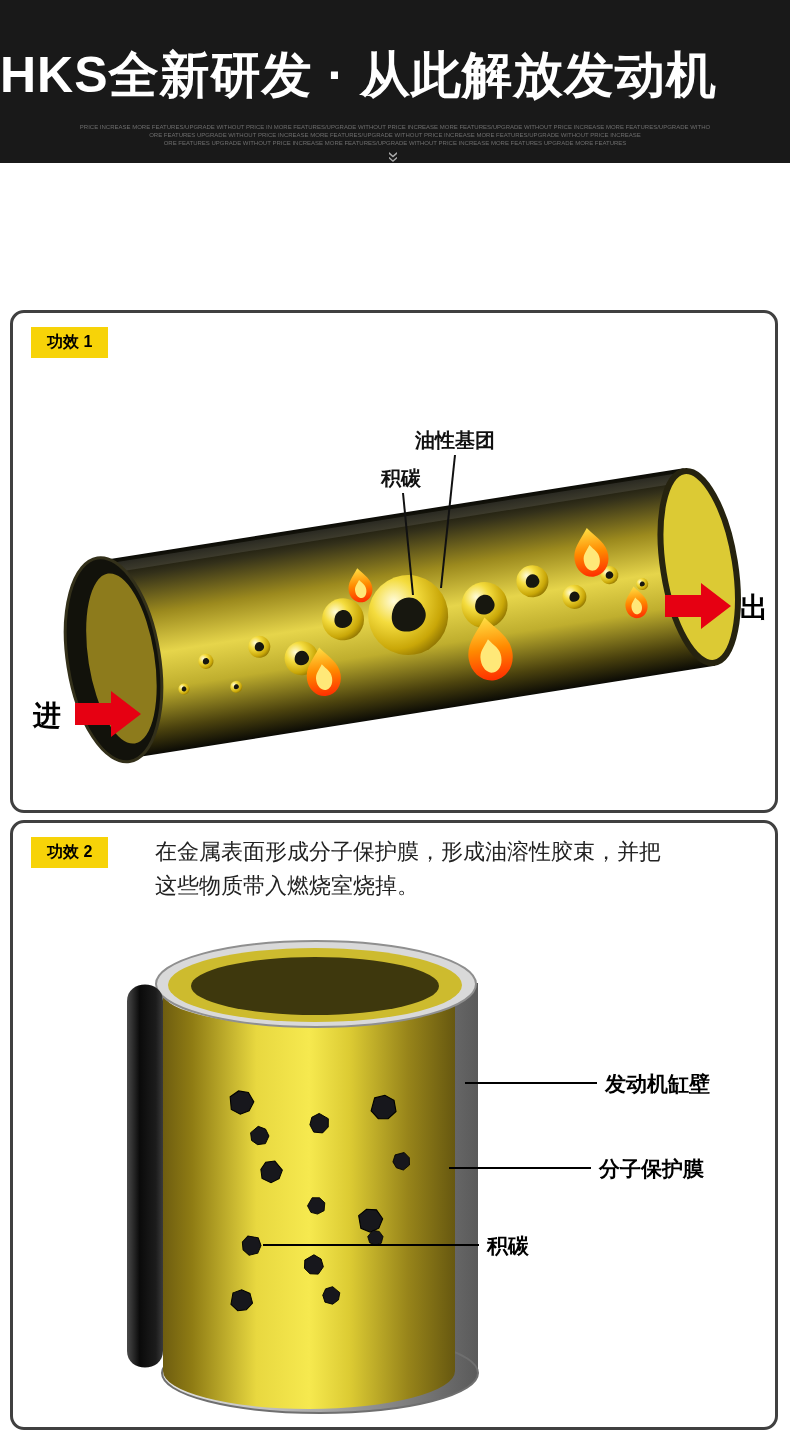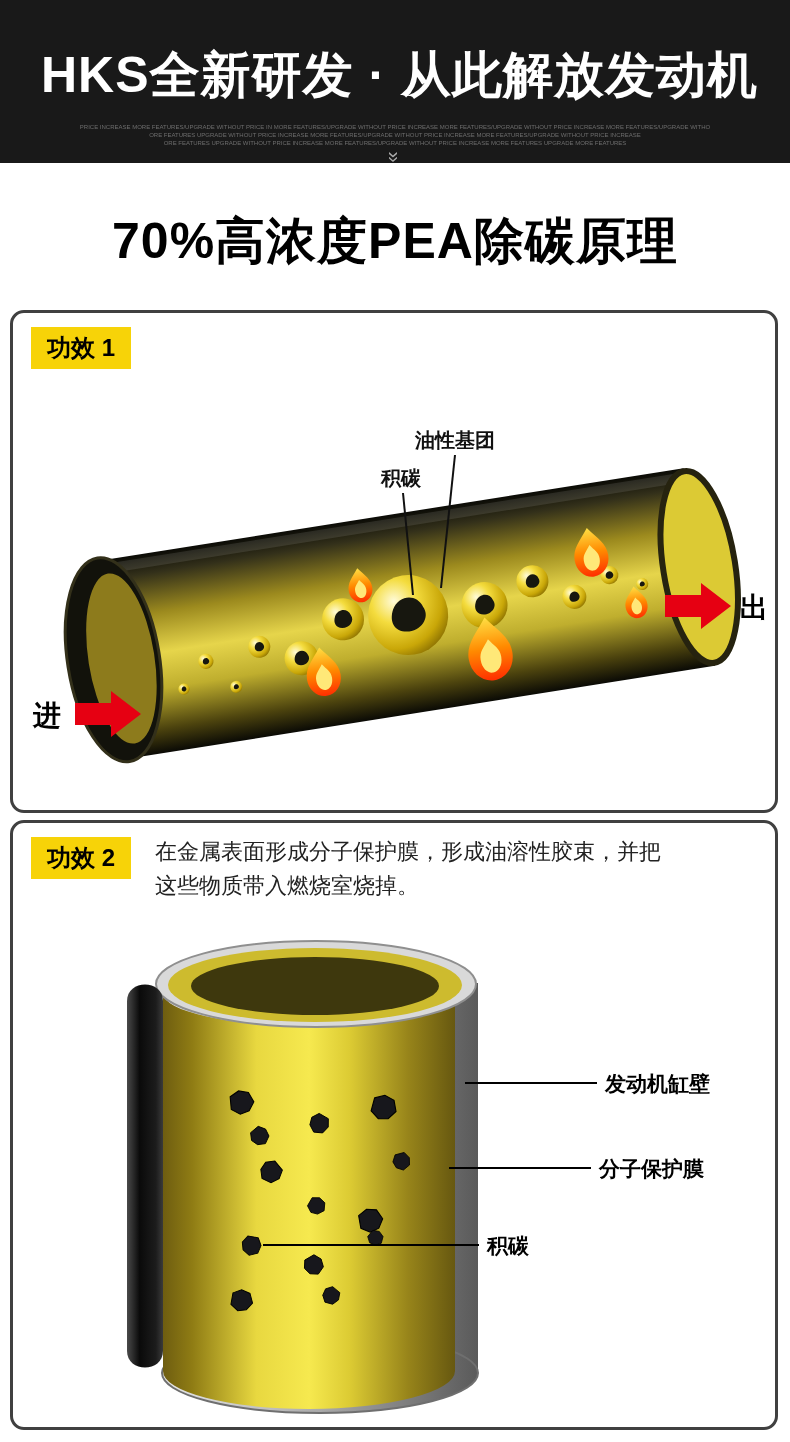--- a/index.html
+++ b/index.html
@@ -1,38 +1,38 @@
 <!DOCTYPE html>
 <html><head>
 <meta charset="utf-8">
 <style>
   html,body{margin:0;padding:0;background:#fff;}
   .page{position:relative;width:790px;height:1442px;background:#ffffff;overflow:hidden;
         font-family:"Liberation Sans","DejaVu Sans",sans-serif;}
 
   
   .header{position:absolute;left:0;top:0;width:790px;height:163px;background:#191919;}
-  .header-title{padding-top:42px;text-align:center;color:#ffffff;font-size:50px;
-                font-weight:bold;letter-spacing:1px;white-space:nowrap;padding-left:9px;}
+  .header-title{padding-top:42px;color:#ffffff;font-size:50px;
+                font-weight:bold;letter-spacing:1px;white-space:nowrap;}
   .fineprint{margin-top:14px;text-align:center;color:#6d6d6d;font-size:6px;line-height:8px;}
   .fineprint div{white-space:nowrap;overflow:hidden;}
   .chevron{position:absolute;bottom:-4px;left:50%;transform:translateX(-50%) rotate(90deg);
            color:#aaaaaa;font-size:20px;line-height:20px;}
 
   
   .section-title{position:absolute;top:208px;left:0;width:790px;text-align:center;
                  font-size:50px;font-weight:bold;color:#000;letter-spacing:1px;}
 
   
   .effect-box{position:absolute;left:10px;width:768px;box-sizing:border-box;
               border:3px solid #404040;border-radius:14px;background:#fff;}
   #box1{top:310px;height:503px;}
   #box2{top:820px;height:610px;padding-left:17px;}
   .badge{position:absolute;left:18px;top:14px;background:#f7d308;color:#000;
-         font-size:24px;font-weight:bold;padding:5px 16px;}
+         font-size:16px;font-weight:bold;padding:5px 16px;}
   .desc{position:absolute;left:142px;top:12px;width:522px;font-size:22px;
         line-height:34px;color:#222;margin:0;}
   .illus{position:absolute;left:0;}
   #illus1{top:90px;width:762px;height:400px;}
   #illus2{top:100px;width:762px;height:505px;}
 
   .lbl{font-size:20px;font-weight:bold;fill:#111;
        font-family:"Liberation Sans","DejaVu Sans",sans-serif;}
   .lbl2{font-size:21px;font-weight:bold;fill:#000;
         font-family:"Liberation Sans","DejaVu Sans",sans-serif;}
@@ -47,21 +47,20 @@
   <div class="header">
     <div class="header-title">HKS全新研发 · 从此解放发动机</div>
     <div class="fineprint">
       <div>PRICE INCREASE MORE FEATURES/UPGRADE WITHOUT PRICE IN MORE FEATURES/UPGRADE WITHOUT PRICE INCREASE MORE FEATURES/UPGRADE WITHOUT PRICE INCREASE MORE FEATURES/UPGRADE WITHO</div>
       <div>ORE FEATURES UPGRADE WITHOUT PRICE INCREASE MORE FEATURES/UPGRADE WITHOUT PRICE INCREASE MORE FEATURES/UPGRADE WITHOUT PRICE INCREASE</div>
       <div>ORE FEATURES UPGRADE WITHOUT PRICE INCREASE MORE FEATURES/UPGRADE WITHOUT PRICE INCREASE MORE FEATURES UPGRADE MORE FEATURES</div>
     </div>
     <span class="chevron">»</span>
   </div>
 
-  <div class="section-title">70%高浓度PEA除碳原理</div>
 
   <section class="effect-box" id="box1">
     <div class="badge">功效 1</div>
 
     <svg class="illus" id="illus1" viewBox="0 0 762 400" xmlns="http://www.w3.org/2000/svg">
       <defs>
         <linearGradient id="pipeV" x1="0" y1="0" x2="0" y2="1">
           <stop offset="0" stop-color="#0b0b06"></stop>
           <stop offset="0.10" stop-color="#33301a"></stop>
           <stop offset="0.30" stop-color="#9c8a1e"></stop>

